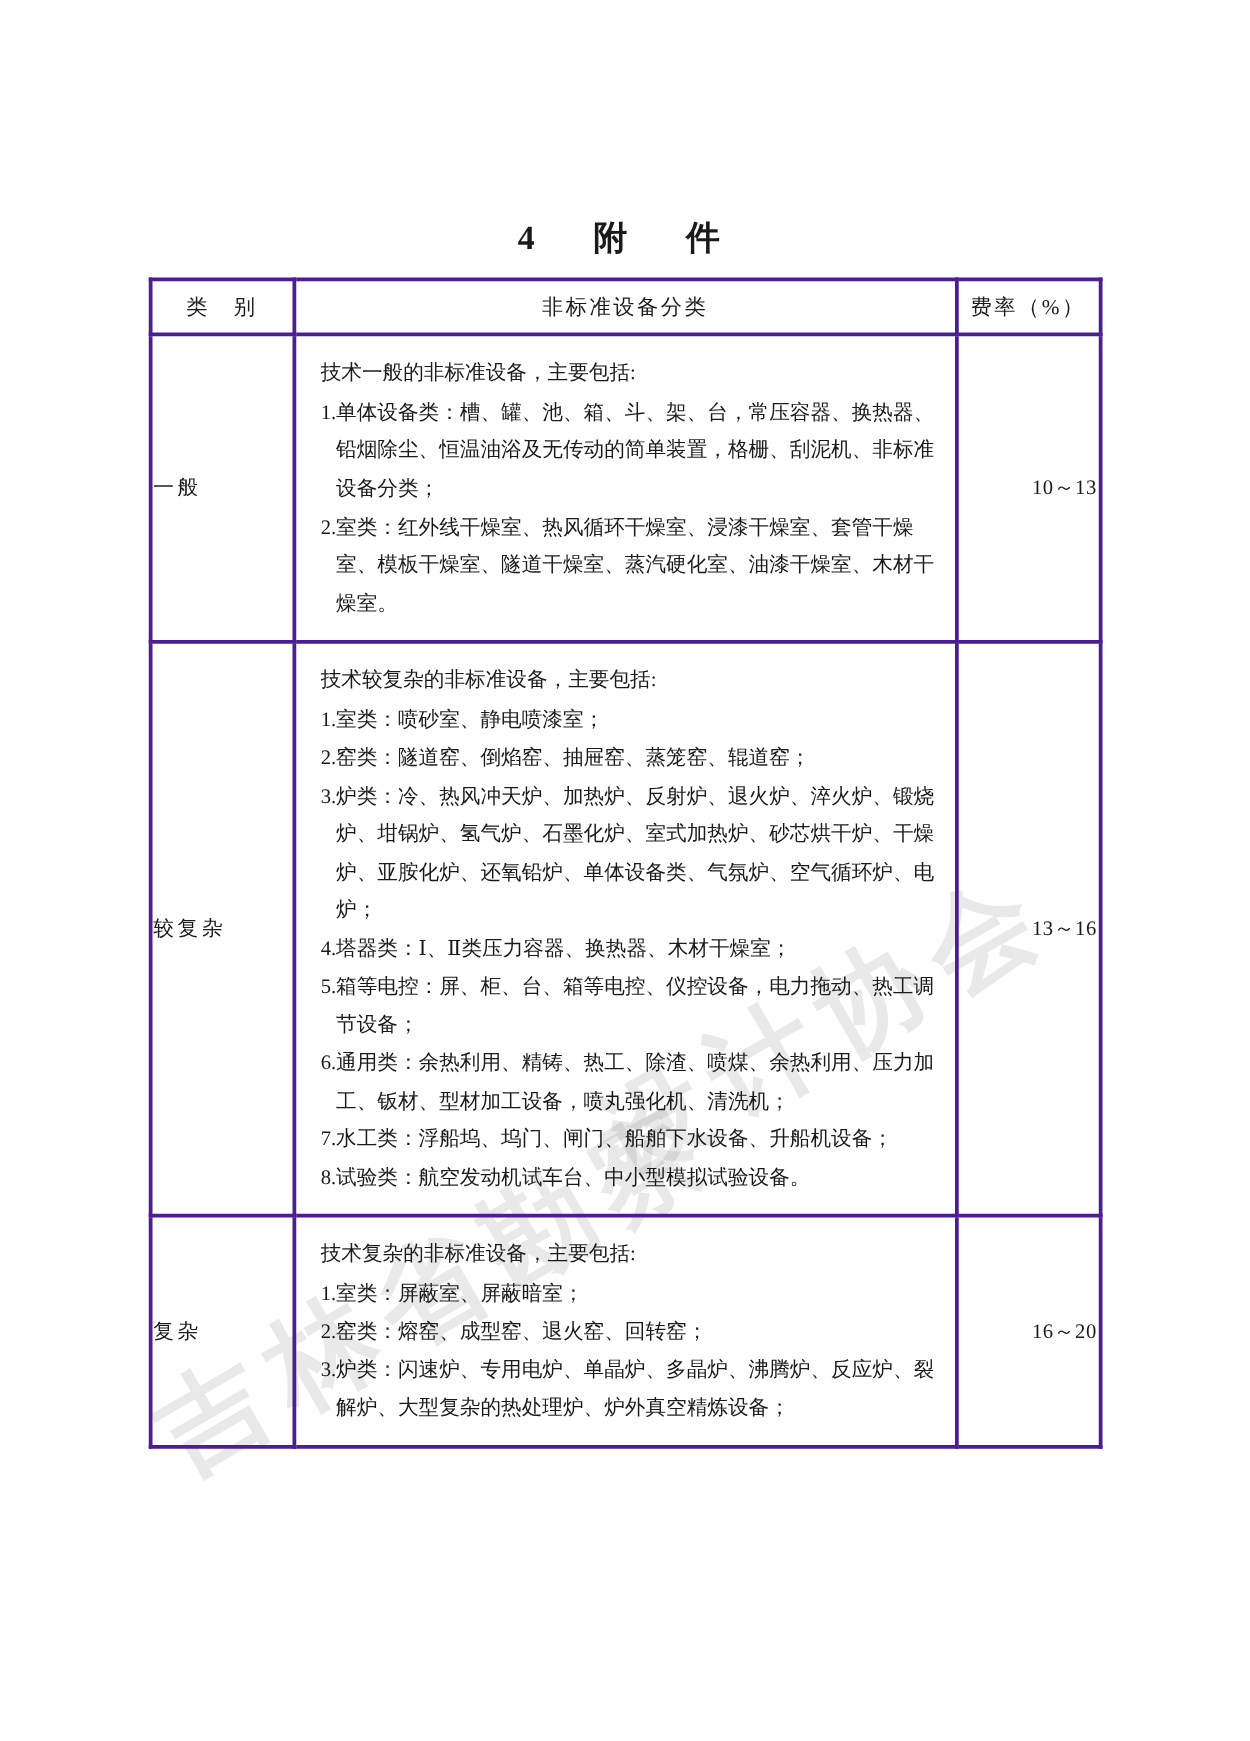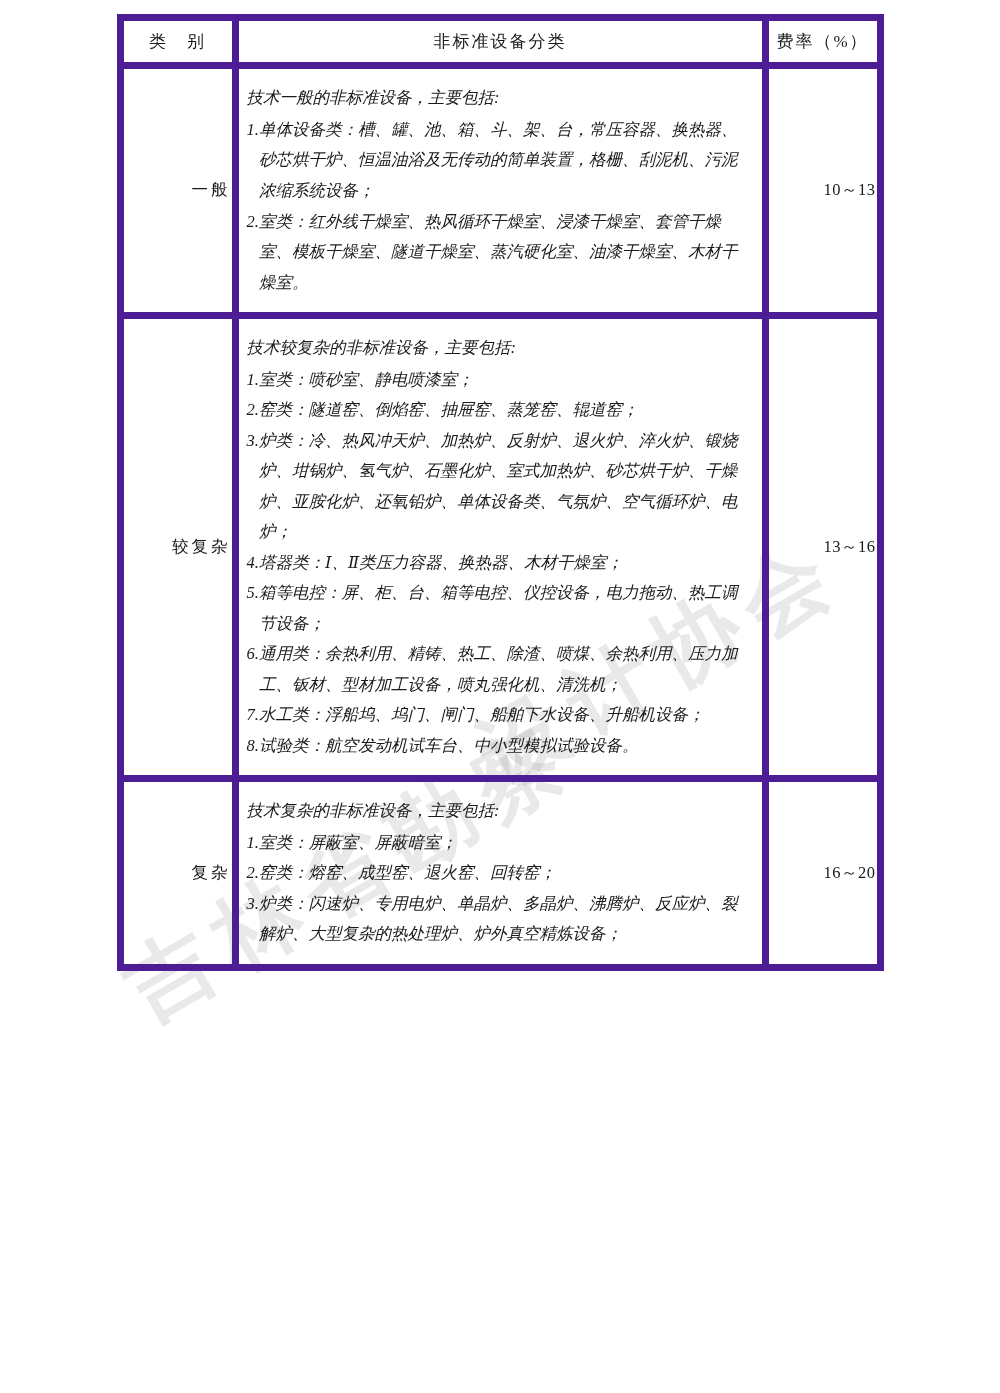--- a/index.html
+++ b/index.html
@@ -67,51 +67,50 @@
     margin: 14px auto 0 auto;
     border-collapse: collapse;
     width: 760px;
     table-layout: fixed;
     position: relative;
     z-index: 8;
     background: transparent;
   }
   table.fee-table th,
   table.fee-table td {
-    border: 7px solid #4c1d95;
+    border: 3px solid #4c1d95;
     font-size: 16.5px;
     line-height: 1.85;
     vertical-align: middle;
     background: transparent;
   }
   table.fee-table th {
     text-align: center;
     font-weight: normal;
     padding: 5px 2px;
     font-size: 17px;
     letter-spacing: 2px;
   }
   col.c-cat { width: 115px; }
   col.c-desc { width: 530px; }
   col.c-rate { width: 115px; }
 
   td.cat {
-    text-align: right;
+    text-align: left;
     letter-spacing: 3px;
     font-size: 17px;
   }
   td.rate {
     text-align: right;
     font-size: 16.5px;
     letter-spacing: 0.5px;
   }
   td.desc {
-    padding: 14px 14px 14px 8px;
+    padding: 14px 14px 14px 20px;
     text-align: left;
-    font-style: italic;
   }
   .desc-head {
     margin: 0 0 1px 0;
   }
   .item {
     display: flex;
     align-items: flex-start;
   }
   .item .num {
     flex: 0 0 auto;
@@ -124,20 +123,21 @@
 </head>
 <body>
 
 <div class="page">
 
   <div class="watermark">
     <span class="wm1">吉林省勘察</span>
     <span class="wm2">设计协会</span>
   </div>
 
+  <div class="doc-title">4　附　件</div>
 
 
   <table class="fee-table">
     <colgroup>
       <col class="c-cat">
       <col class="c-desc">
       <col class="c-rate">
     </colgroup>
     <thead>
       <tr>
@@ -147,21 +147,21 @@
       </tr>
     </thead>
     <tbody>
 
       <tr>
         <td class="cat">一般</td>
         <td class="desc">
           <div class="desc-head">技术一般的非标准设备，主要包括:</div>
           <div class="item">
             <span class="num">1.</span>
-            <span class="txt">单体设备类：槽、罐、池、箱、斗、架、台，常压容器、换热器、砂芯烘干炉、恒温油浴及无传动的简单装置，格栅、刮泥机、污泥浓缩系统设备；</span>
+            <span class="txt">单体设备类：槽、罐、池、箱、斗、架、台，常压容器、换热器、铅烟除尘、恒温油浴及无传动的简单装置，格栅、刮泥机、非标准设备分类；</span>
           </div>
           <div class="item">
             <span class="num">2.</span>
             <span class="txt">室类：红外线干燥室、热风循环干燥室、浸漆干燥室、套管干燥室、模板干燥室、隧道干燥室、蒸汽硬化室、油漆干燥室、木材干燥室。</span>
           </div>
         </td>
         <td class="rate">10～13</td>
       </tr>
 
       <tr>

